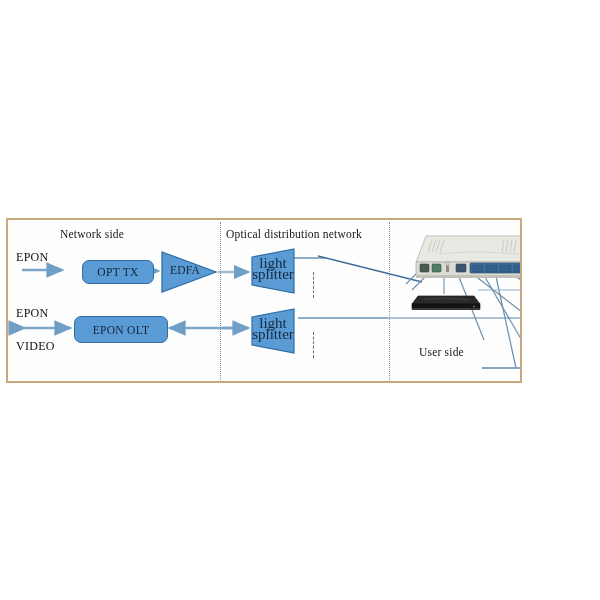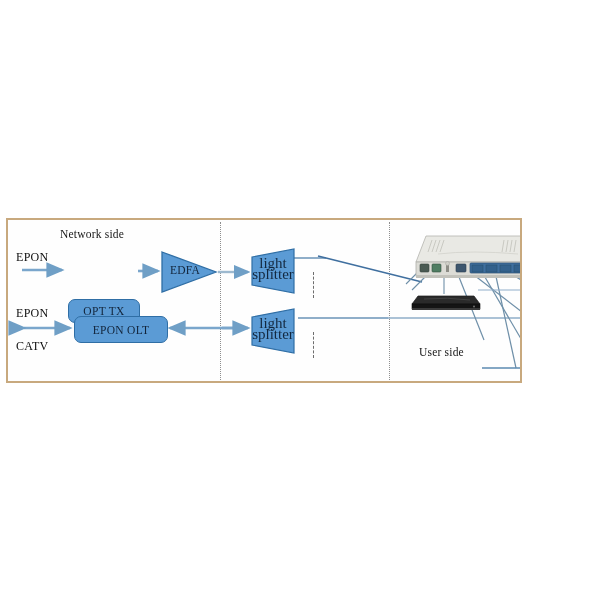--- a/index.html
+++ b/index.html
@@ -75,21 +75,21 @@
     border: 1px solid #2f6ea5;
     border-radius: 7px;
     color: #12243a;
     font-size: 11.5px;
     display: flex;
     align-items: center;
     justify-content: center;
     white-space: nowrap;
     letter-spacing: .3px;
   }
-  #node-opttx   { left: 60px;  top: 40px;  width: 70px; height: 22px; margin-top: 39px; }
+  #node-opttx   { left: 74px;  top: 40px;  width: 70px; height: 22px; }
   #node-eponolt { left: 66px;  top: 96px;  width: 92px; height: 25px; }
 
   
   #node-edfa {
     position: absolute;
     left: 152px;
     top: 30px;
     width: 58px;
     height: 44px;
   }
@@ -211,25 +211,26 @@
 
 <div id="stage">
 
   <div id="panel">
     <div id="panel-inner">
 
       <div class="divider" id="divider-1"></div>
       <div class="divider" id="divider-2"></div>
 
       <div class="section-title" id="title-network">Network side</div>
+      <div class="section-title" id="title-odn">Optical distribution network</div>
       <div class="section-title" id="title-user">User side</div>
 
       <div class="io-label" id="label-catv">EPON</div>
       <div class="io-label" id="label-video">EPON</div>
-      <div class="io-label" id="label-data">CATV</div>
+      <div class="io-label" id="label-data">VIDEO</div>
 
       <svg id="wires" viewBox="0 0 584 165">
         <defs>
           <marker id="ah" markerWidth="7" markerHeight="7" refX="6" refY="3" orient="auto">
             <path d="M0,0 L7,3 L0,6 z" fill="#6f9fc6"></path>
           </marker>
           <marker id="ahl" markerWidth="7" markerHeight="7" refX="6" refY="3" orient="auto">
             <path d="M0,0 L7,3 L0,6 z" fill="#6f9fc6"></path>
           </marker>
           <marker id="ahd" markerWidth="8" markerHeight="8" refX="7" refY="3.5" orient="auto">

